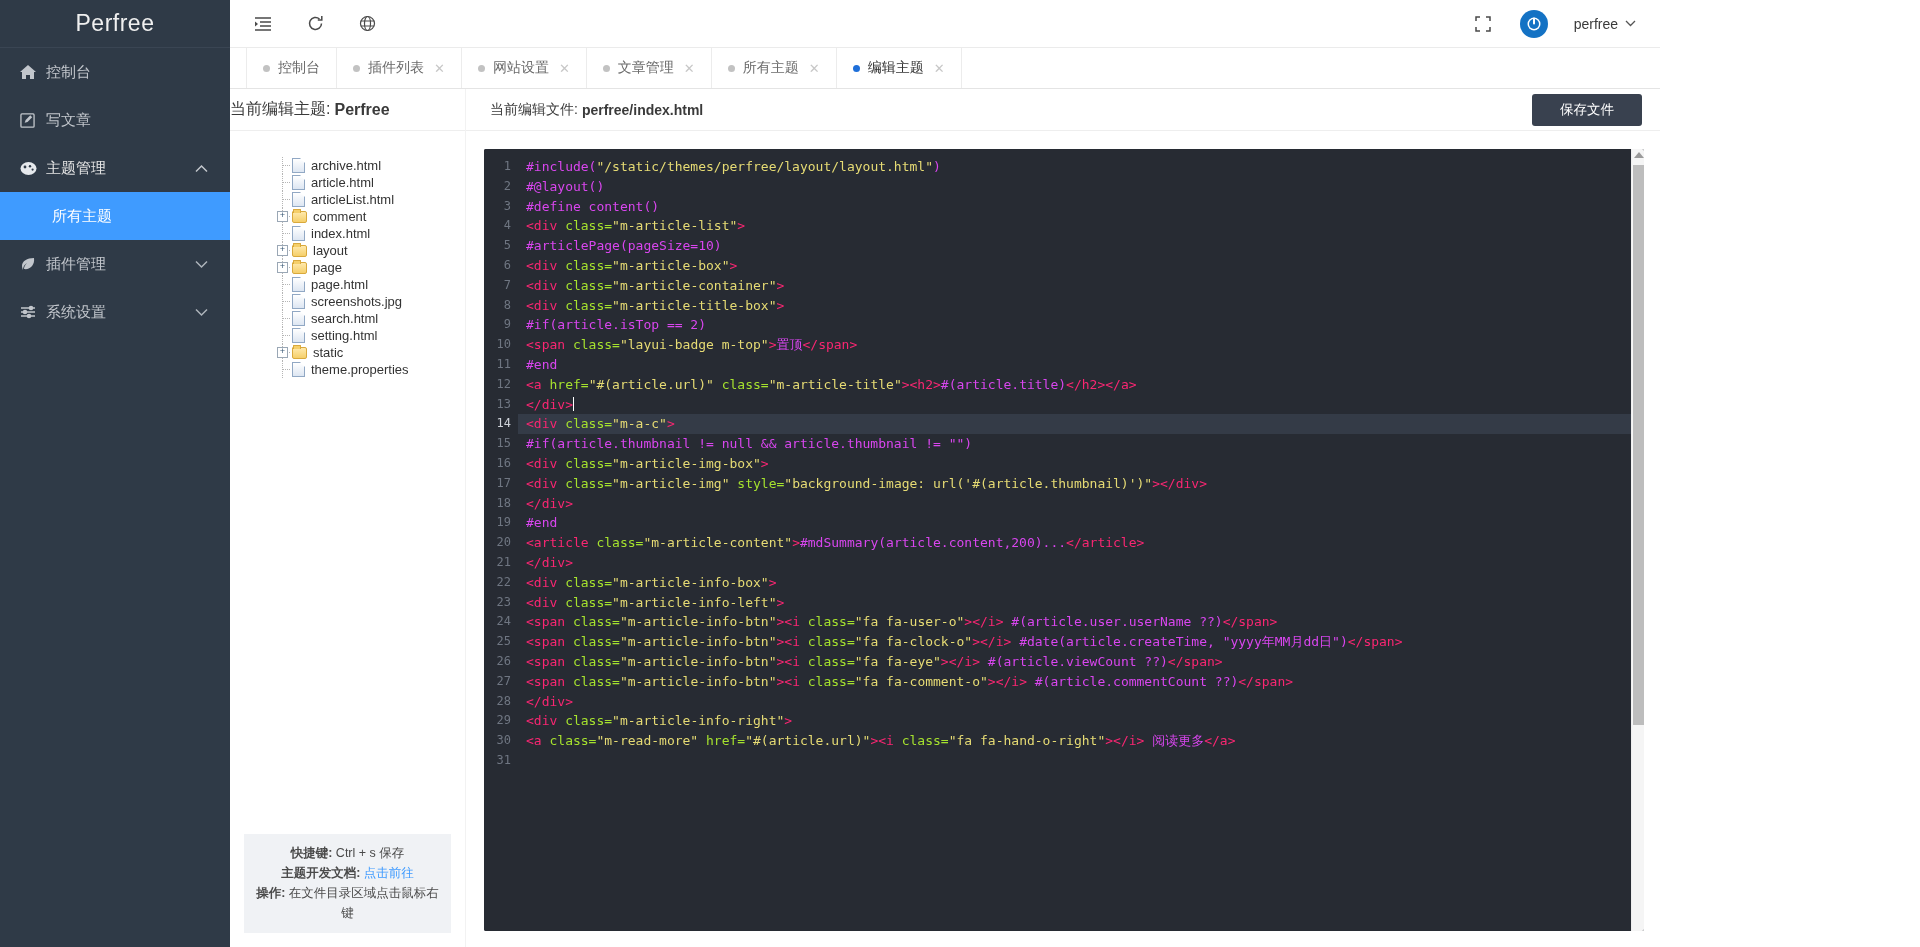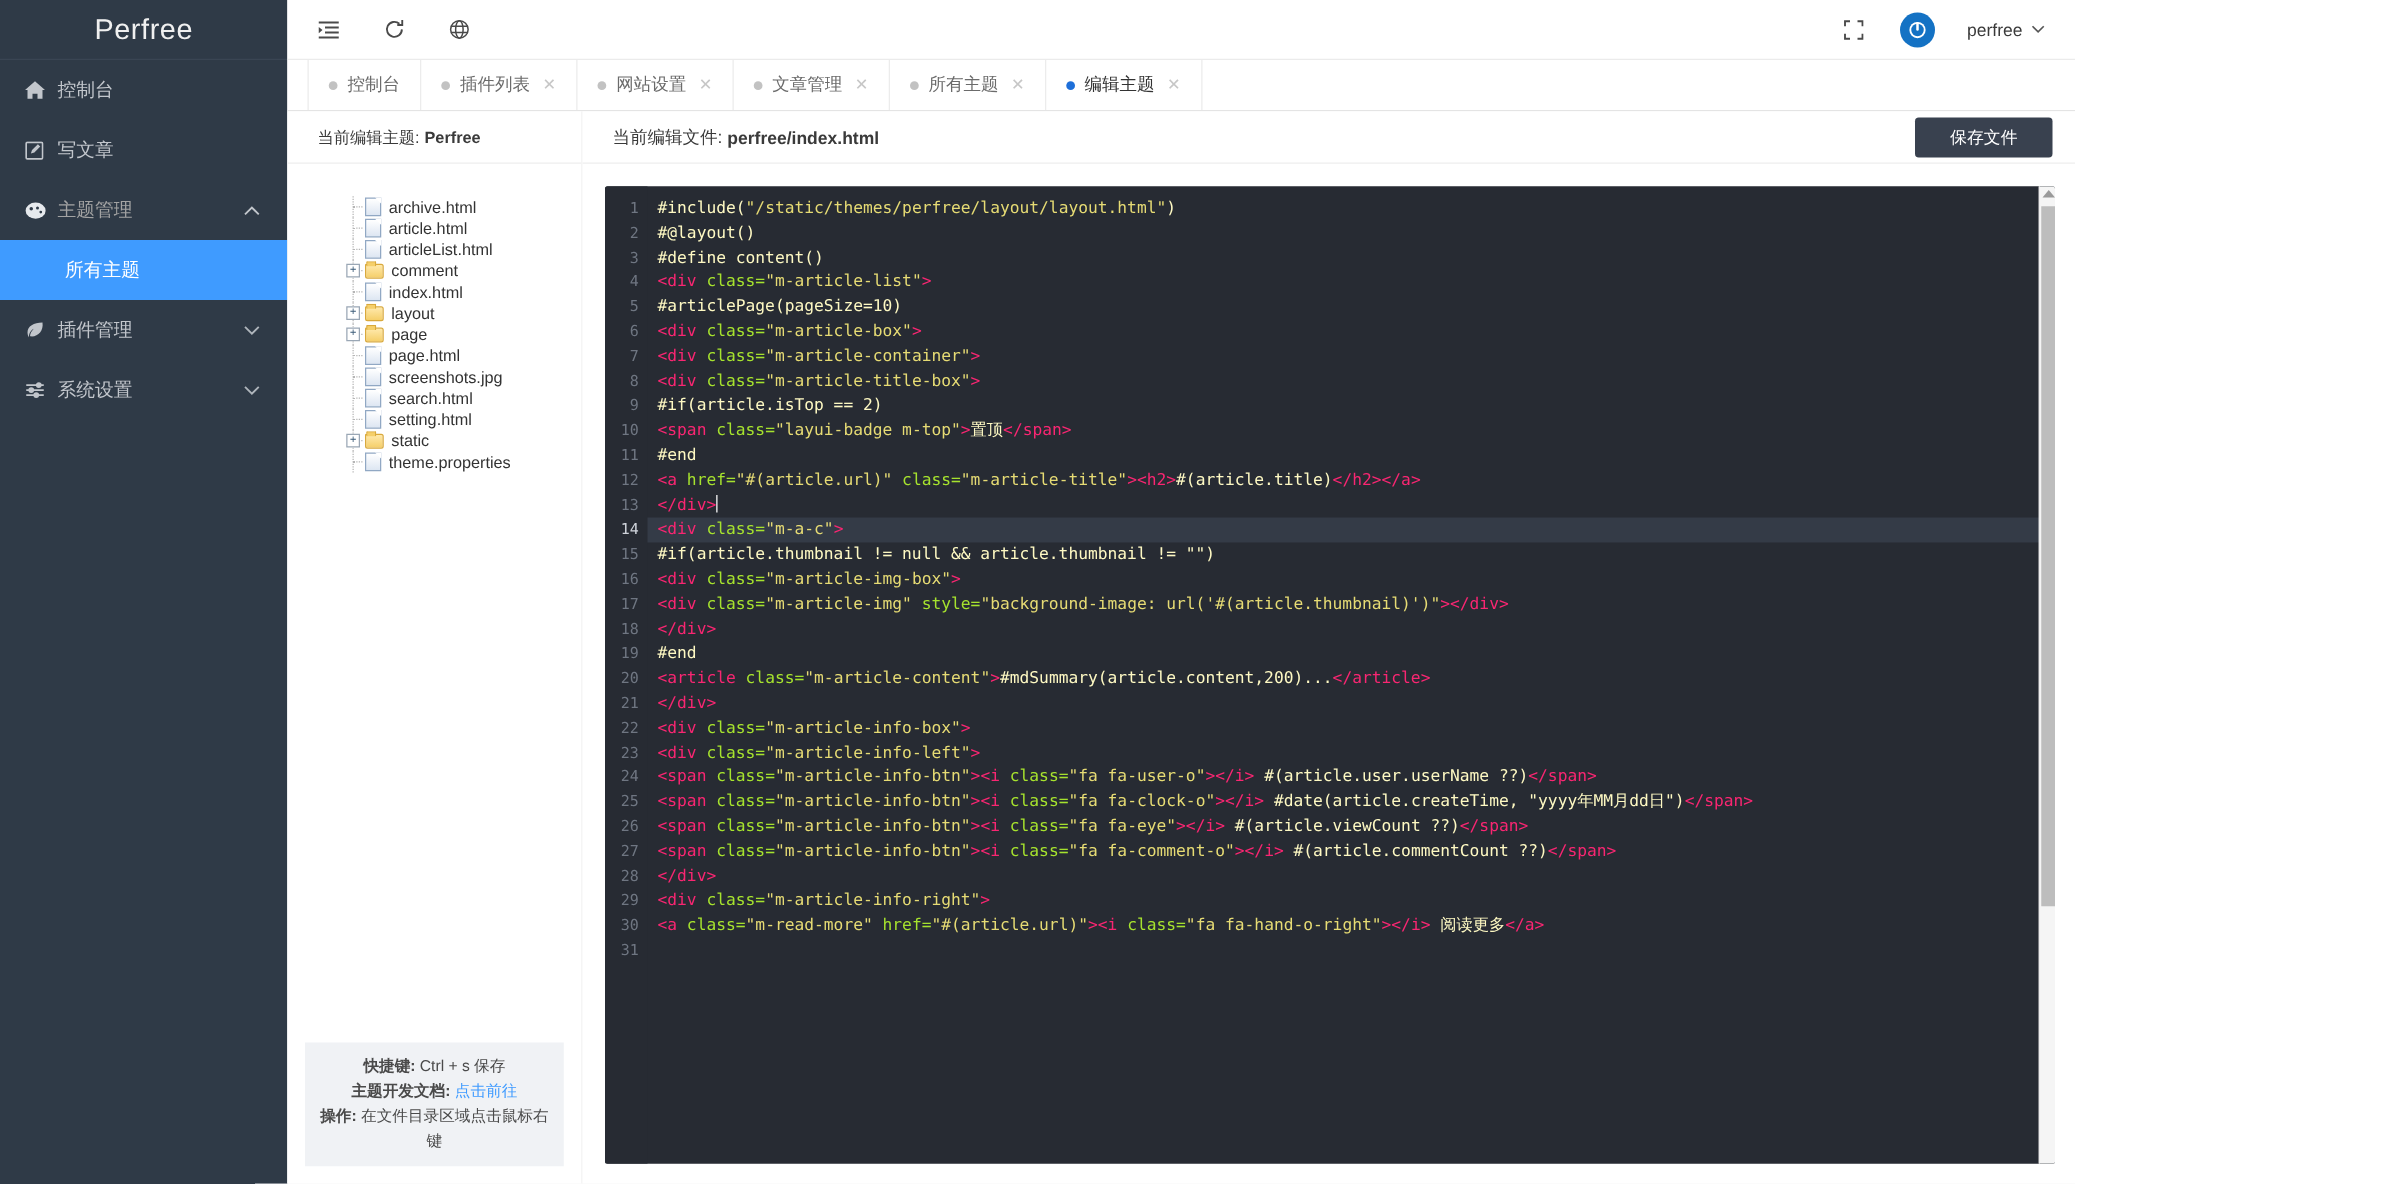--- a/index.html
+++ b/index.html
@@ -30,21 +30,21 @@
     padding: 0 22px 0 20px;
     color: #c2c6cc; font-size: 15px; cursor: pointer;
     position: relative;
   }
   .nav-item .ico {
     width: 26px; flex: 0 0 26px; display:flex; align-items:center;
     color: #c2c6cc;
   }
   .nav-item .lbl { flex: 1; }
   .nav-item .arrow { width: 14px; display:flex; align-items:center; justify-content:center; color:#aeb4bb; }
-  .nav-item.open { color: #a3a3a3; }
+  .nav-item.open { color: #e5e5e5; }
   .submenu { background: #252d38; }
   .sub-item {
     height: 48px; display: flex; align-items: center;
     padding-left: 52px; font-size: 15px; color: #c2c6cc; cursor: pointer;
   }
   .sub-item.active { background: #3f9bff; color: #fff; }
 
   
   .main { flex: 1; display: flex; flex-direction: column; height:947px; background:#f2f2f2; min-width:0; }
   .topbar {
@@ -85,21 +85,21 @@
   .content { flex:1; display:flex; min-height:0; background:#f2f2f2; padding: 0; }
 
   
   .filepanel {
     width: 236px; flex: 0 0 236px; background:#fff;
     margin: 0; display:flex; flex-direction:column;
     border-right:1px solid #f2f2f2;
   }
   .fp-head {
     height: 42px; flex:0 0 42px; display:flex; align-items:center;
-    padding-left: 24px; font-size: 13px; color:#3a3a3a;
+    font-size: 16px; color:#3a3a3a;
     border-bottom:1px solid #eee;
   }
   .fp-head b { margin-left: 4px; }
   .fp-tree { flex:1; padding: 26px 0 0 36px; overflow:hidden;margin-left:12px; }
   .tnode {
     display:flex; align-items:center; height: 17px; margin-bottom: 0px;
     font-size: 13px; color:#333; cursor:pointer; position: relative;
   }
   .tnode .guide {
     width: 14px; flex:0 0 14px; height:17px; position:relative;
@@ -167,21 +167,21 @@
   .gutter {
     width: 34px; flex:0 0 34px; background:#272b33; color:#6f7682;
     text-align:right; padding: 8px 7px 0 0; user-select:none;
   }
   .gutter div { height:19.8px; font-size:12px; }
   .codearea { flex:1; padding: 8px 0 0 8px; position:relative; overflow:hidden; white-space:nowrap; }
   .cline { height: 19.8px; }
   .hl-row { position:absolute; left:0; right:0; height:19.8px; background:#343b47; }
   .caret { display:inline-block; width:1px; height:14px; background:#fff; vertical-align:-2px; }
   
-  .t-plain { color:#fef9c3; }
+  .t-plain { color:#d946ef; }
   .t-tag   { color:#f92672; }
   .t-attr  { color:#a6e22e; }
   .t-str   { color:#e6db74; }
 
   .vscroll {
     position:absolute; top:0; right:0; width:13px; bottom:0;
     background:#f5f5f5; border-left:1px solid #eee;
   }
   .vthumb {
     position:absolute; left:1px; top:16px; width:11px; height:560px;

